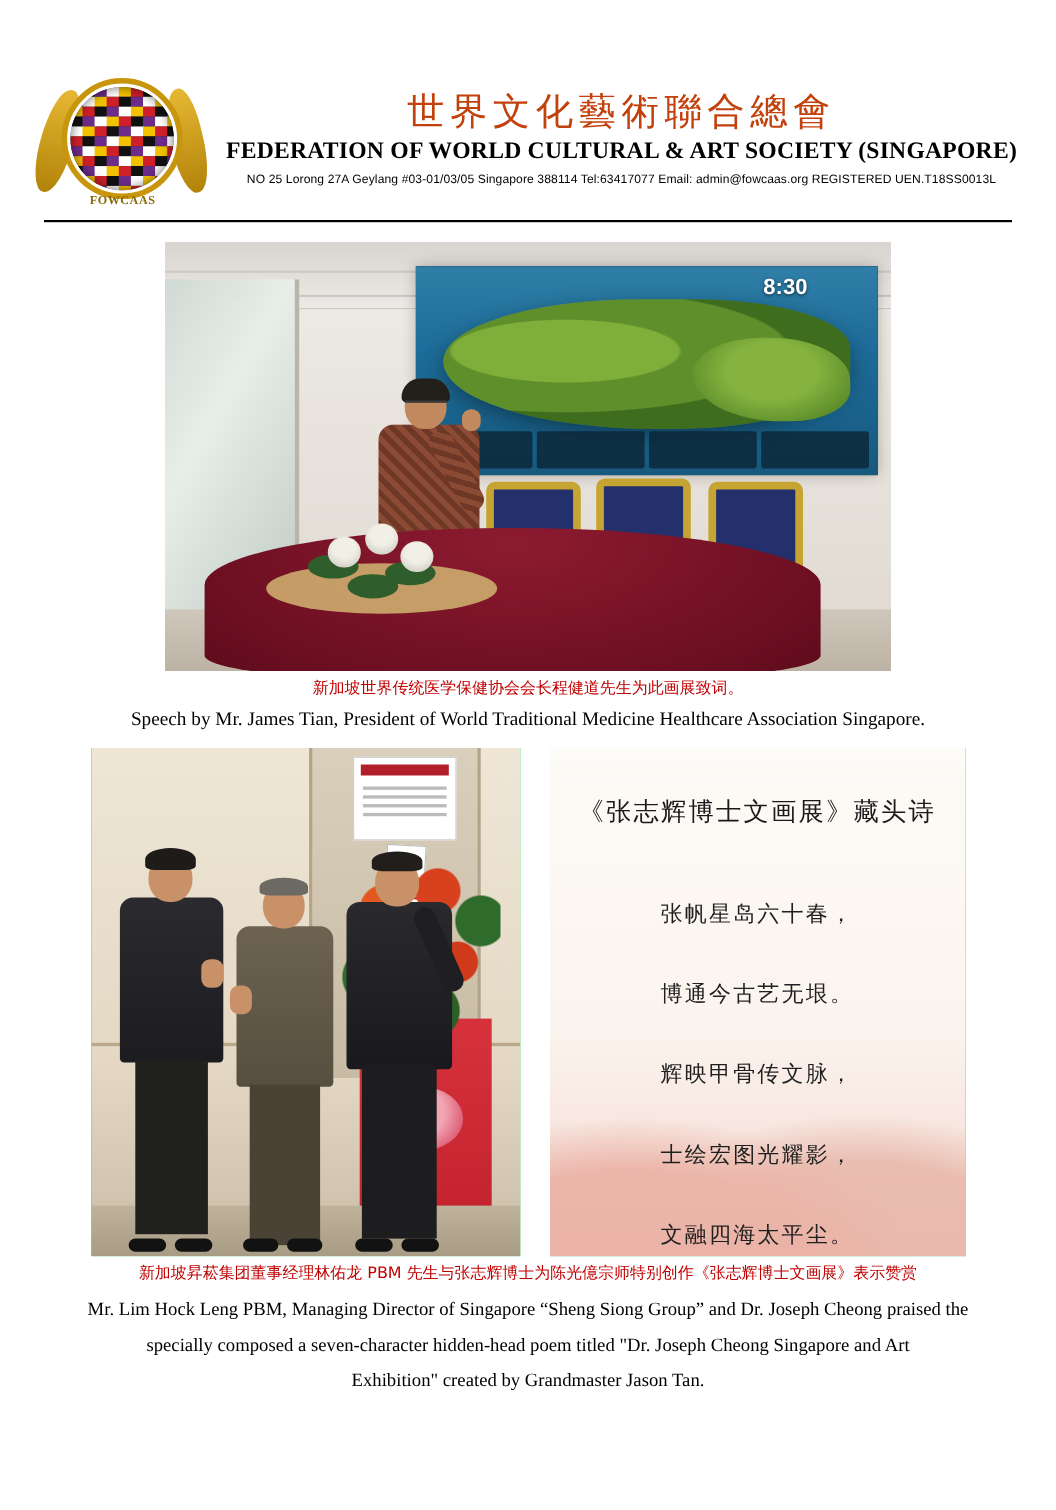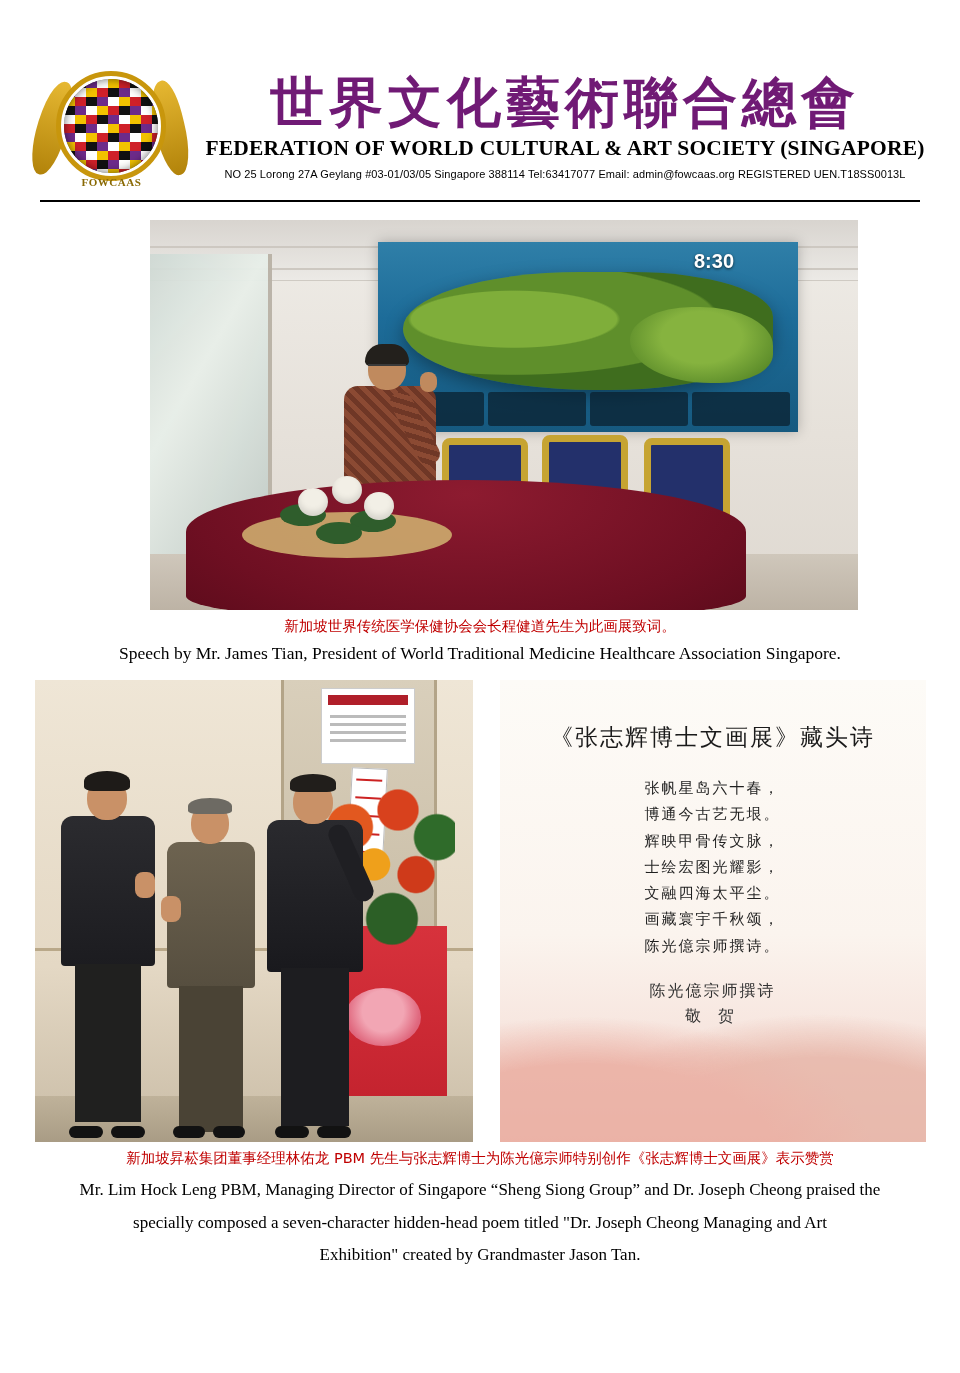--- a/index.html
+++ b/index.html
@@ -101,26 +101,26 @@
     font-weight: bold;
     color: #8a6a05;
     letter-spacing: .5px;
   }
   .lh-text {
     flex: 0 1 auto;
     text-align: center;
   }
   .cn-title {
     font-family: "DejaVu Serif", serif;
-    font-size: 54px;
+    font-size: 34px;
     line-height: 1.12;
     letter-spacing: 5px;
-    font-weight: 700;
+    font-weight: 400;
     white-space: nowrap;
-    color: #701a75;
+    color: #c2410c;
   }
   .en-title {
     font-family: "Liberation Serif", serif;
     font-size: 21.5px;
     font-weight: bold;
     letter-spacing: .2px;
     margin-top: 4px;
     white-space: nowrap;
   }
   .addr {
@@ -142,21 +142,20 @@
     width: 880px;
   }
   .photo1-wrap {
     width: 660px;
     margin: 0 auto;
   }
   .photo {
     position: relative;
     overflow: hidden;
     background: #22c55e;
-    padding-left: 48px;
   }
   .photo1 {
     width: 660px;
     height: 390px;
   }
   
   .p1-wall {
     position: absolute; inset: 0;
     background: linear-gradient(180deg,#efece7 0%,#e6e1da 55%,#ded8d0 100%);
   }
@@ -418,25 +417,26 @@
   }
   .poem-title {
     font-family: "DejaVu Sans", sans-serif;
     font-size: 23px;
     letter-spacing: 2px;
     color: #1a1a1a;
     margin-bottom: 22px;
   }
   .poem-line {
     font-family: "DejaVu Sans", sans-serif;
-    font-size: 15px;
+    font-size: 20px;
     letter-spacing: 2px;
     color: #1f1f1f;
     line-height: 1.75;
     text-align: right;
+    margin-top: 38px;
   }
   .poem-sign {
     font-family: "DejaVu Sans", sans-serif;
     font-size: 16px;
     letter-spacing: 2px;
     color: #333;
     margin-top: 22px;
     text-align: center;
   }
   .poem-sign .second { display: block; margin-top: 4px; letter-spacing: 6px; }
@@ -714,18 +714,18 @@
           <span>陈光億宗师撰诗</span>
           <span class="second">敬 贺</span>
         </div>
       </div>
     </div>
   </div>
 
   <div class="caps2">
     <div class="cap-cn">新加坡昇菘集团董事经理林佑龙 PBM 先生与张志辉博士为陈光億宗师特别创作《张志辉博士文画展》表示赞赏</div>
     <div class="cap-en tight">Mr. Lim Hock Leng PBM, Managing Director of Singapore “Sheng Siong Group” and Dr. Joseph Cheong praised the</div>
-    <div class="cap-en tight">specially composed a seven-character hidden-head poem titled "Dr. Joseph Cheong Managing and Art</div>
+    <div class="cap-en tight">specially composed a seven-character hidden-head poem titled "Dr. Joseph Cheong Singapore and Art</div>
     <div class="cap-en tight">Exhibition" created by Grandmaster Jason Tan.</div>
   </div>
 
   <div class="bottom-rule"></div>
 </div>
 
 </body></html>

